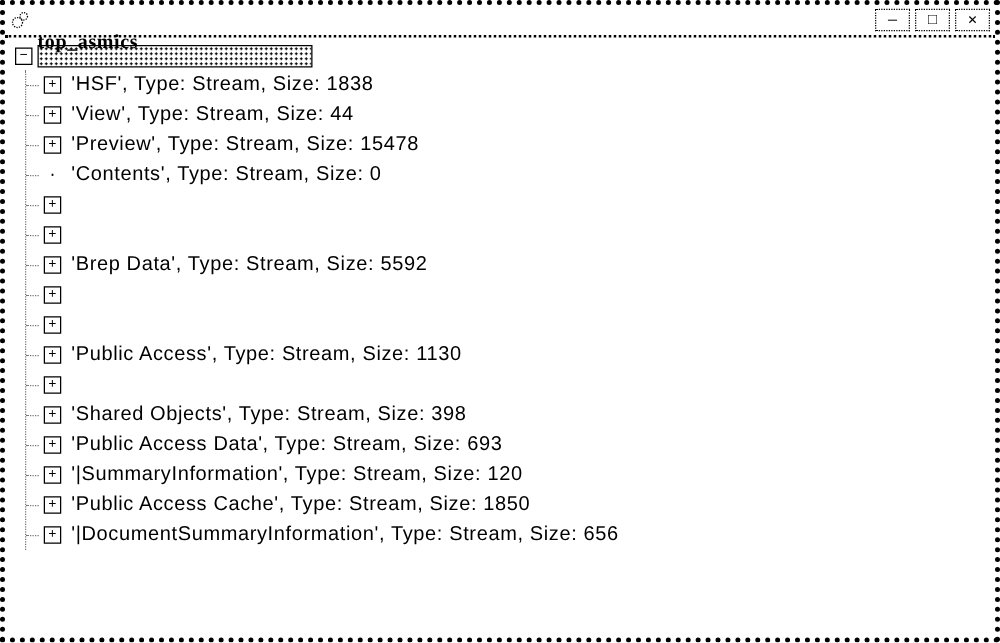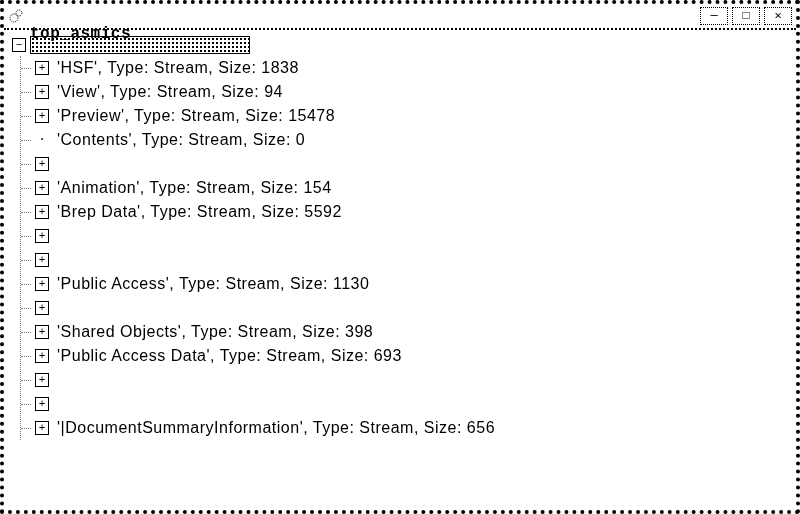--- a/index.html
+++ b/index.html
@@ -25,21 +25,21 @@
     border-bottom: 2px dotted #000;
   }
   .app-icon {
     width: 16px; height: 16px;
     margin-right: 6px;
     display: inline-block;
   }
   .app-icon svg { display:block; }
   .title-text {
     flex: 0 0 auto;
-    font-family: Liberation Mono, monospace;
+    font-family: Liberation Serif, serif;
     font-weight: bold;
     letter-spacing: 0.5px;
     margin-top: 36px;
   }
   .title-spacer { flex: 1 1 auto; }
   .win-btn {
     width: 28px; height: 18px;
     margin-left: 4px;
     border: 1px dotted #000;
     background: #fff;
@@ -146,36 +146,35 @@
       <span class="root-label"></span>
     </div>
     <div class="children" id="children">
 
     <div class="node">
           <span class="toggle">+</span>
           <span class="node-text">'HSF', Type: Stream, Size: 1838</span>
         </div>
         <div class="node">
           <span class="toggle">+</span>
-          <span class="node-text">'View', Type: Stream, Size: 94</span>
+          <span class="node-text">'View', Type: Stream, Size: 44</span>
         </div>
         <div class="node">
           <span class="toggle">+</span>
           <span class="node-text">'Preview', Type: Stream, Size: 15478</span>
         </div>
         <div class="node">
           <span class="leaf-dot">·</span>
           <span class="node-text">'Contents', Type: Stream, Size: 0</span>
         </div>
         <div class="node">
           <span class="toggle">+</span>
         </div>
         <div class="node">
           <span class="toggle">+</span>
-          <span class="node-text">'Animation', Type: Stream, Size: 154</span>
         </div>
         <div class="node">
           <span class="toggle">+</span>
           <span class="node-text">'Brep Data', Type: Stream, Size: 5592</span>
         </div>
         <div class="node">
           <span class="toggle">+</span>
         </div>
         <div class="node">
           <span class="toggle">+</span>
@@ -190,23 +189,25 @@
         <div class="node">
           <span class="toggle">+</span>
           <span class="node-text">'Shared Objects', Type: Stream, Size: 398</span>
         </div>
         <div class="node">
           <span class="toggle">+</span>
           <span class="node-text">'Public Access Data', Type: Stream, Size: 693</span>
         </div>
         <div class="node">
           <span class="toggle">+</span>
-        </div>
-        <div class="node">
-          <span class="toggle">+</span>
+          <span class="node-text">'|SummaryInformation', Type: Stream, Size: 120</span>
+        </div>
+        <div class="node">
+          <span class="toggle">+</span>
+          <span class="node-text">'Public Access Cache', Type: Stream, Size: 1850</span>
         </div>
         <div class="node">
           <span class="toggle">+</span>
           <span class="node-text">'|DocumentSummaryInformation', Type: Stream, Size: 656</span>
         </div>
       </div>
   </div>
 
 </div>
 

